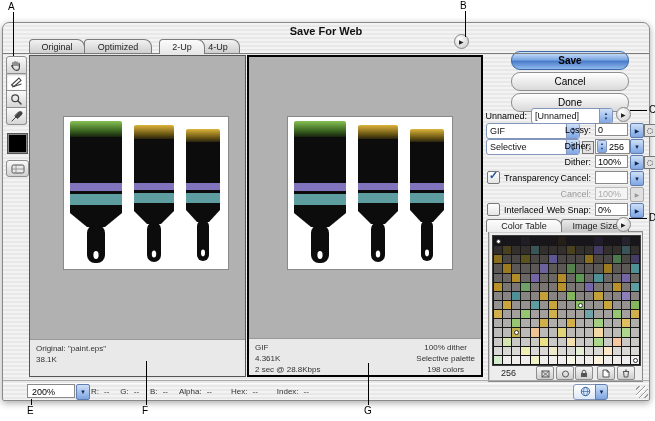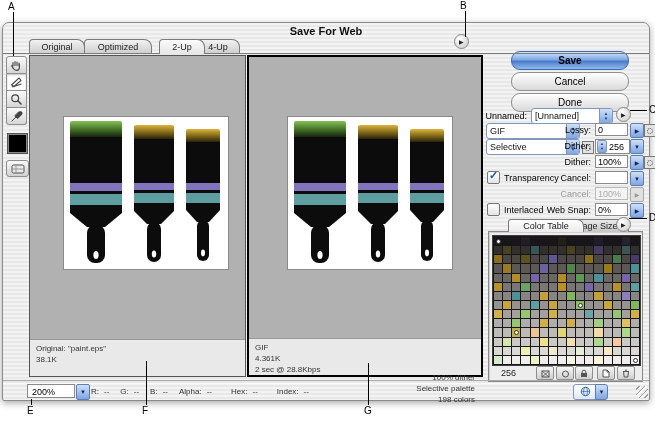--- a/index.html
+++ b/index.html
@@ -86,21 +86,21 @@
   .maskicon::after{content:"";position:absolute;left:2px;top:2.5px;width:4px;height:4px;border:1px dotted #555;border-radius:50%;}
 
   
   .cbrow{position:absolute;display:flex;align-items:center;gap:4px;font-size:9px;color:#000;}
   .cbox{width:11px;height:11px;border:1px solid #777;border-radius:2px;background:linear-gradient(#fff,#e4e4e4);position:relative;}
   .cbox.checked::after{content:"✓";position:absolute;left:1px;top:-3px;font-size:11px;font-weight:bold;color:#2456a8;}
 
   
   .ptab{position:absolute;top:196px;height:12px;font-size:9px;text-align:center;line-height:13px;color:#222;
     background:linear-gradient(#e9e9e9,#c6c6c6);border:1px solid #7b7b7b;border-bottom:none;border-radius:3px 7px 0 0;z-index:3;}
-  .ptab.active{background:linear-gradient(#fdfdfd,#ececec);z-index:4;margin-left:22px;}
+  .ptab.active{background:linear-gradient(#fdfdfd,#ececec);z-index:4;}
   .cpanel{position:absolute;left:485px;top:208px;width:153px;height:149px;background:#ededed;
     border:1px solid #8a8a8a;box-shadow:inset 1px 1px 0 #cfcfcf;}
   .ctgrid{position:absolute;left:3px;top:3px;width:145px;height:127px;background:#161616;border:1px solid #3c3c3c;
     display:grid;grid-template-columns:repeat(16,1fr);grid-auto-rows:1fr;gap:1px;padding:1px;box-sizing:content-box;}
   .ct-cell{position:relative;}
   .ct-marker{position:absolute;left:2px;top:2px;width:3px;height:3px;border-radius:50%;background:#fff;border:1px solid #333;}
   .ctcount{position:absolute;left:12px;top:136px;font-size:9px;color:#222;}
   .ctbtn{position:absolute;top:134px;width:16px;height:12px;border:1px solid #8e8e8e;border-radius:2px;
     background:linear-gradient(#f6f6f6,#cfcfcf);display:flex;align-items:center;justify-content:center;}
 
@@ -247,21 +247,21 @@
         <use href="#brush-trio"></use>
       </svg>
     </div>
     <div class="pstatus">
       <div class="cols">
         <div>
           <div>GIF</div>
           <div>4.361K</div>
           <div>2 sec @ 28.8Kbps</div>
         </div>
-        <div style="text-align:right;margin-top:30px;">
+        <div style="text-align:center;">
           <div>100% dither</div>
           <div>Selective palette</div>
           <div>198 colors</div>
         </div>
       </div>
     </div>
   </div>
 
   <div class="pill blue" style="left:508px;top:28px;">Save</div>
   <div class="pill white" style="left:508px;top:49px;">Cancel</div>

